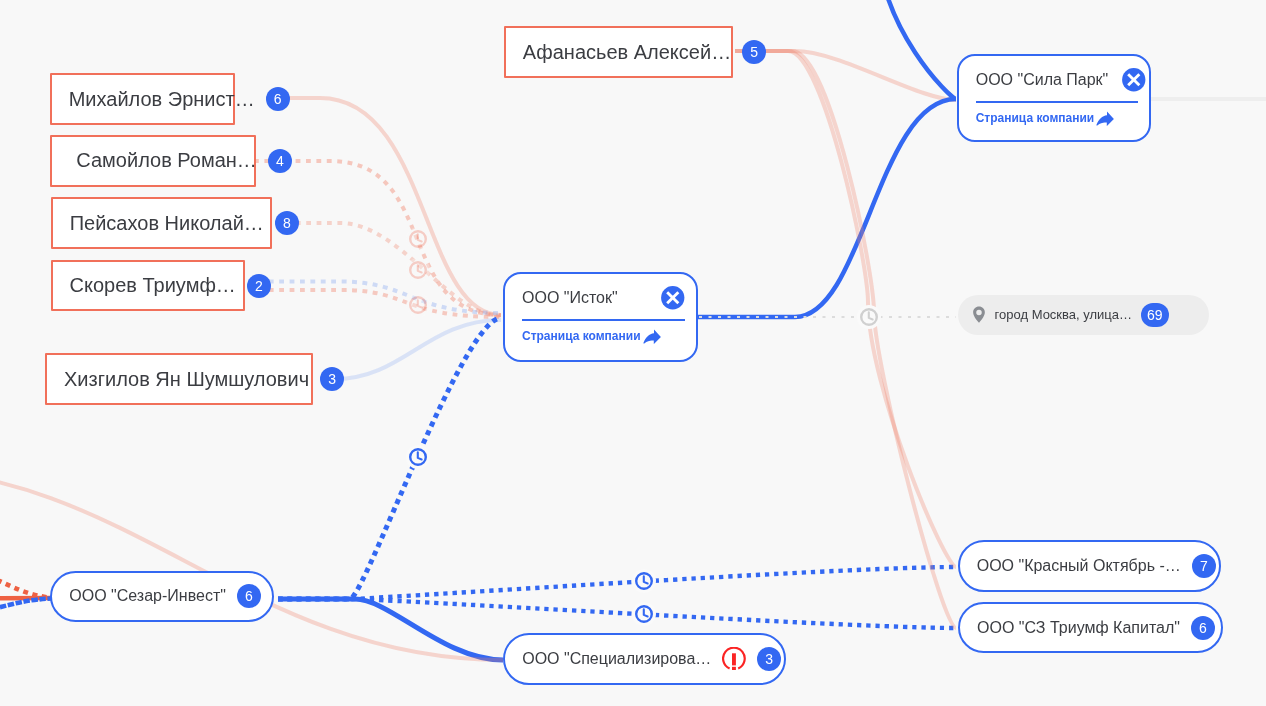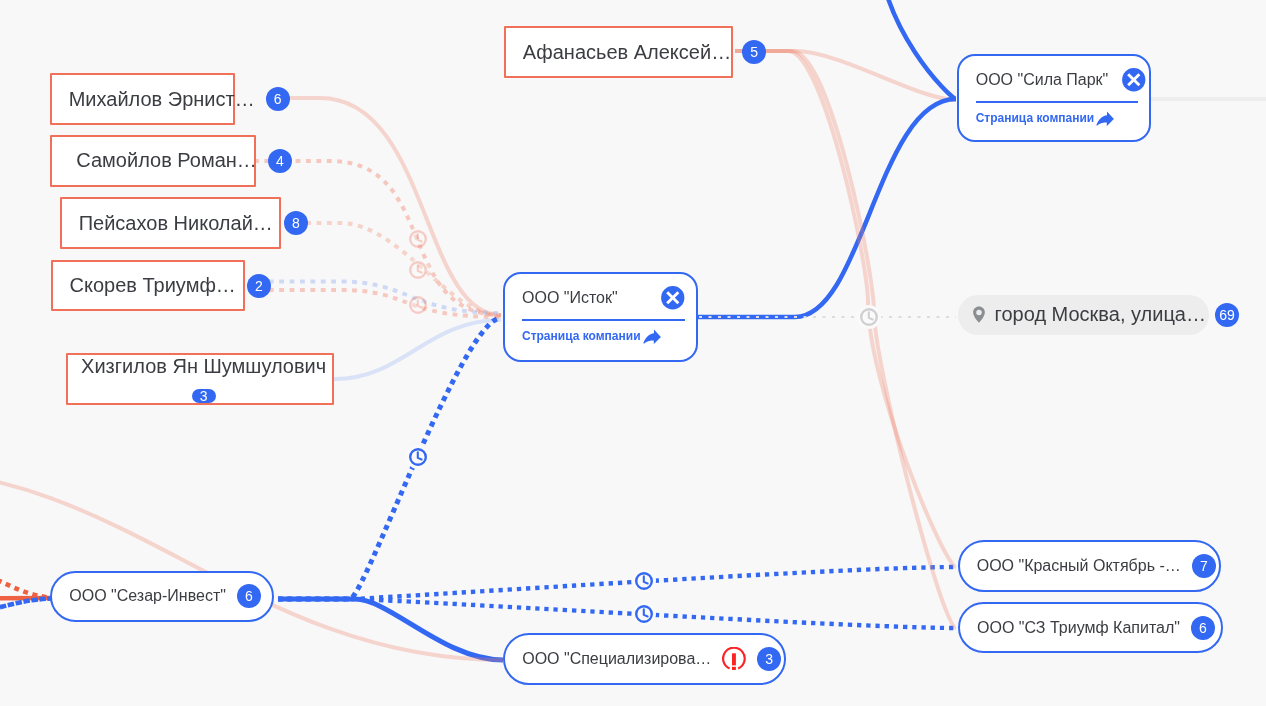--- a/index.html
+++ b/index.html
@@ -46,21 +46,21 @@
   .card .divider{height:2px;background:#3368f2;margin:9px 0 7px 0;}
   .card .link{display:flex;align-items:center;gap:2px;color:#3368f2;
               font-size:12px;font-weight:700;letter-spacing:0;white-space:nowrap;}
 
   
   .addr{
     position:absolute;box-sizing:border-box;background:#ededed;
     border-radius:999px;display:flex;align-items:center;gap:9px;
     padding:0 14px;white-space:nowrap;
   }
-  .addr .label{font-size:20px;color:#3b3d42;letter-spacing:0;}
+  .addr .label{font-size:13px;color:#3b3d42;letter-spacing:0;}
 
   .ic{display:inline-flex;align-items:center;justify-content:center;flex:none;}
 </style>
 </head>
 <body>
 
 <div id="stage">
 
   <svg id="edges" width="1266" height="706" xmlns="http://www.w3.org/2000/svg">
       <path stroke="#f0826b" stroke-width="4" fill="none" stroke-opacity="0.3" stroke-linecap="butt" d="M 266 98 L 320 98 C 429 98 422 315 501 315"></path>
@@ -123,29 +123,29 @@
 
   <div id="nodes">
       <div class="person" style="left: 49.7px; top: 72.8px; width: 185px; height: 52.7px;">
         <span class="label">Михайлов Эрнист…</span>
         <span class="badge">6</span>
       </div>
       <div class="person" style="left: 50.3px; top: 134.8px; width: 205.3px; height: 52.1px; padding-left: 24px;">
         <span class="label">Самойлов Роман…</span>
         <span class="badge">4</span>
       </div>
-      <div class="person" style="left: 50.7px; top: 197.2px; width: 221.4px; height: 52.2px; margin-left: 9px;">
+      <div class="person" style="left: 50.7px; top: 197.2px; width: 221.4px; height: 52.2px;">
         <span class="label">Пейсахов Николай…</span>
         <span class="badge">8</span>
       </div>
       <div class="person" style="left: 50.5px; top: 259.8px; width: 194px; height: 51.7px;">
         <span class="label">Скорев Триумф…</span>
         <span class="badge">2</span>
       </div>
-      <div class="person" style="left: 66px; top: 353.4px; width: 268.3px; height: 51.5px; flex-direction: column;">
+      <div class="person" style="left: 45px; top: 353.4px; width: 268.3px; height: 51.5px;">
         <span class="label">Хизгилов Ян Шумшулович</span>
         <span class="badge">3</span>
       </div>
       <div class="person" style="left: 503.7px; top: 26.3px; width: 229px; height: 52px;">
         <span class="label">Афанасьев Алексей…</span>
         <span class="badge">5</span>
       </div>
       <div class="pill" style="left: 50.3px; top: 571px; width: 224px; height: 50.8px;">
         <span class="label">ООО "Сезар-Инвест"</span>
         <span class="badge">6</span>

